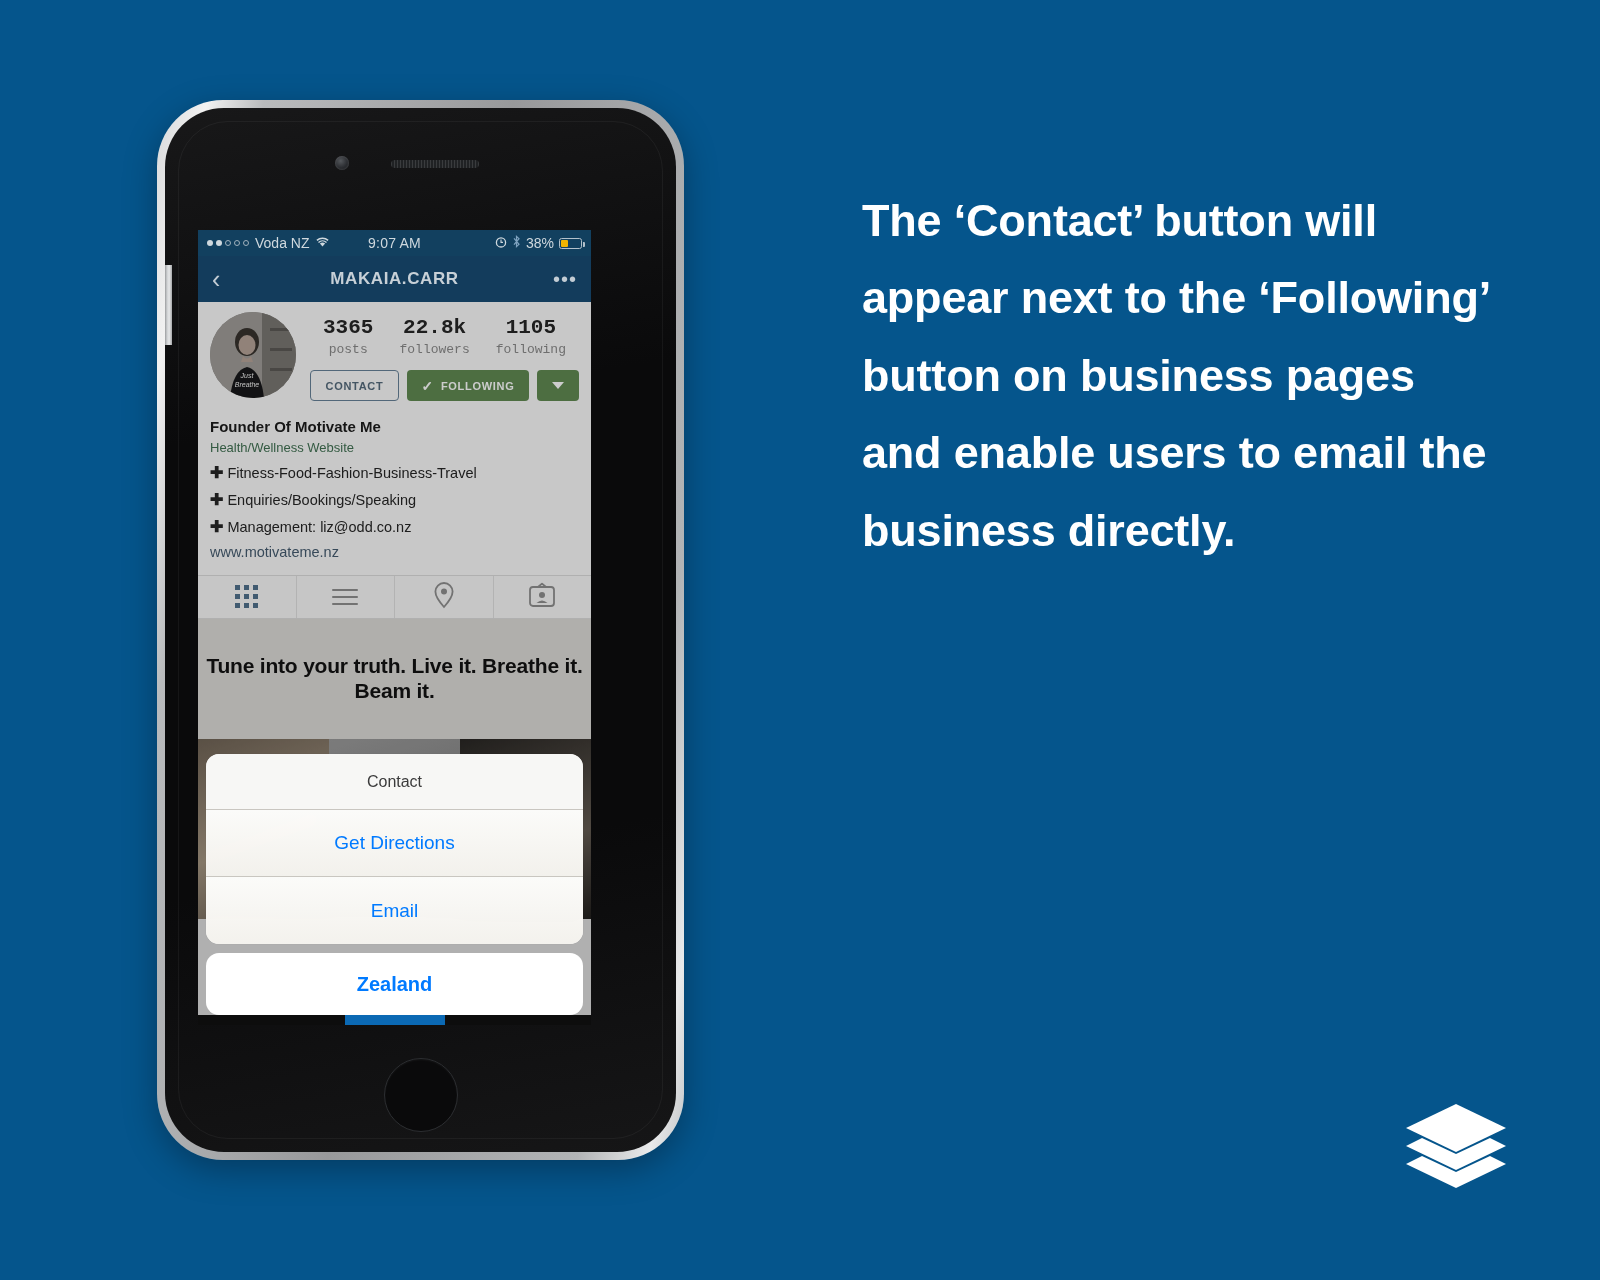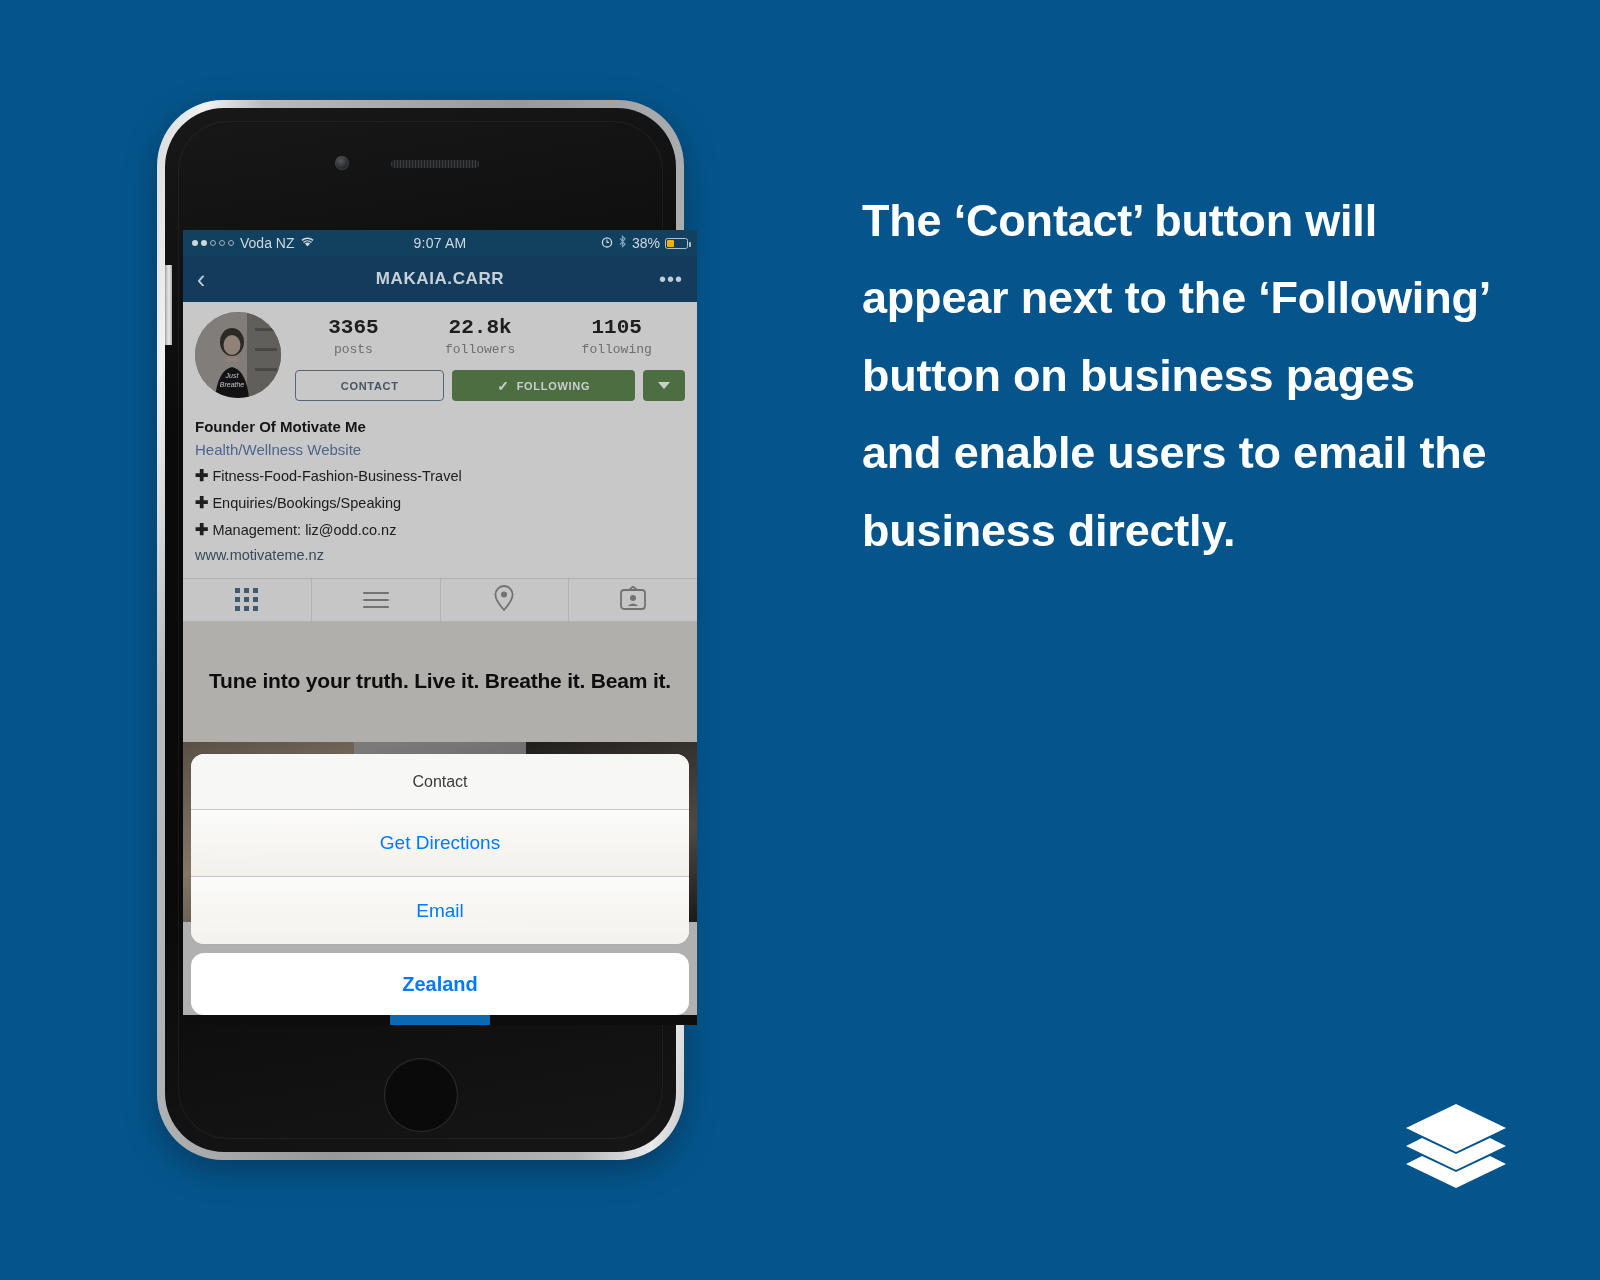--- a/index.html
+++ b/index.html
@@ -61,22 +61,22 @@
     transform:translateX(-50%);
     width:74px; height:74px; border-radius:50%;
     border:1.5px solid #2c2e31;
     background:#0a0a0b;
     box-shadow:inset 0 1px 2px rgba(255,255,255,.05);
   }
 
   
   #phone-screen {
     position:absolute;
-    left:18px; top:122px;
-    width:514px; height:795px;
+    left:33px; top:122px;
+    width:393px; height:795px;
     overflow:hidden;
     background:#b0b0b0;
   }
 
   
   .status-bar {
     height:26px;
     background:#12405f;
     display:flex; align-items:center;
     padding:0 9px;
@@ -137,21 +137,21 @@
   }
   .btn-following .tick { font-size:14px; font-weight:bold; }
   .btn-caret {
     width:42px; height:31px; border-radius:4px; background:#3c9a1c;
     display:flex; align-items:center; justify-content:center; flex:0 0 42px;
   }
   .caret-glyph { width:0; height:0; border-left:6px solid transparent; border-right:6px solid transparent; border-top:7px solid #fff; }
 
   .bio { background:#fafafa; padding:2px 12px 10px; }
   .bio-name { font-size:15px; font-weight:bold; color:#1c1c1c; line-height:1.55; }
-  .bio-cat  { font-size:15px; color:#3b82f6; line-height:1.55; }
+  .bio-cat  { font-size:13px; color:#15803d; line-height:1.55; }
   .bio-line { font-size:14.5px; color:#262626; line-height:1.70; }
   .bio-line .plus { font-weight:bold; font-size:16px; }
   .bio-link { font-size:14.5px; color:#2d5f8b; line-height:1.70; }
 
   .tabs {
     background:#f7f7f7; border-top:1px solid #dcdcdc; border-bottom:1px solid #dcdcdc;
     display:flex; height:44px;
   }
   .tab { flex:1; display:flex; align-items:center; justify-content:center; border-right:1px solid #e0e0e0; }
   .tab:last-child { border-right:none; }

